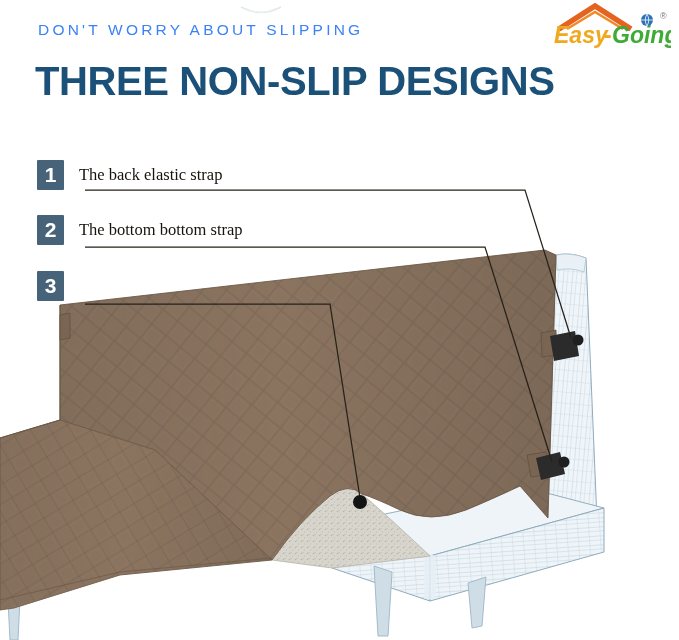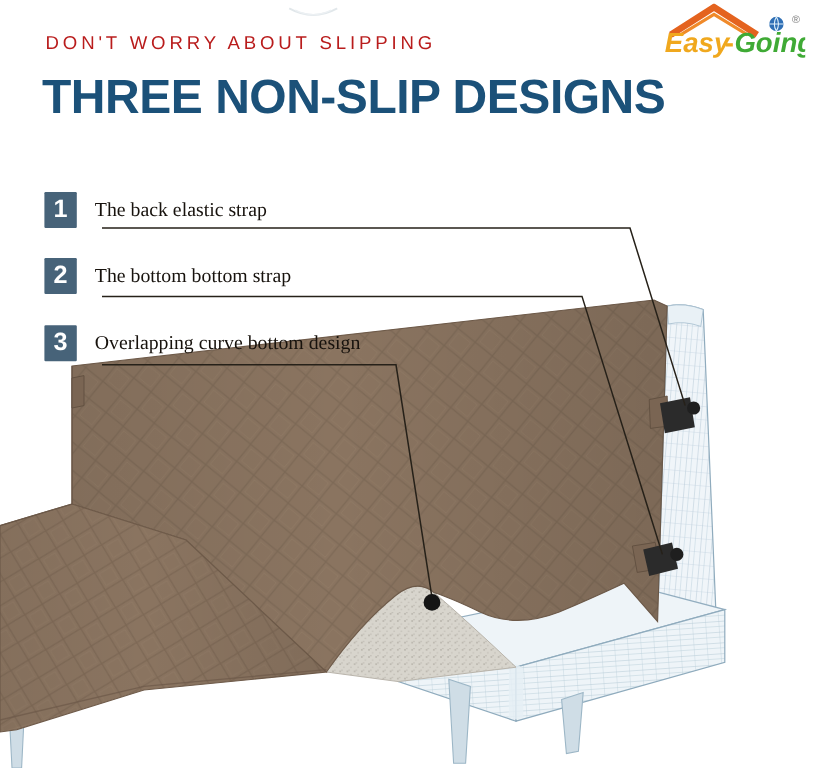--- a/index.html
+++ b/index.html
@@ -15,25 +15,25 @@
     width: 679px;
     height: 640px;
     background: #ffffff;
     overflow: hidden;
   }
 
   
   #eyebrow {
     position: absolute;
     left: 38px;
-    top: 28px;
+    top: 21px;
     font-family: "Liberation Sans", sans-serif;
     font-size: 15.5px;
     letter-spacing: 3.2px;
-    color: #b91c1c;
+    color: #3b82f6;
     font-weight: 400;
     white-space: nowrap;
   }
   #headline {
     position: absolute;
     left: 35px;
     top: 59px;
     font-family: "Liberation Sans", sans-serif;
     font-size: 40px;
     line-height: 44px;
@@ -256,16 +256,15 @@
     <div class="callout-label">The back elastic strap</div>
   </div>
 
   <div class="callout" id="c2">
     <div class="badge">2</div>
     <div class="callout-label">The bottom bottom strap</div>
   </div>
 
   <div class="callout" id="c3">
     <div class="badge">3</div>
-    <div class="callout-label">Overlapping curve bottom design</div>
   </div>
 
 </div>
 
 </body></html>

